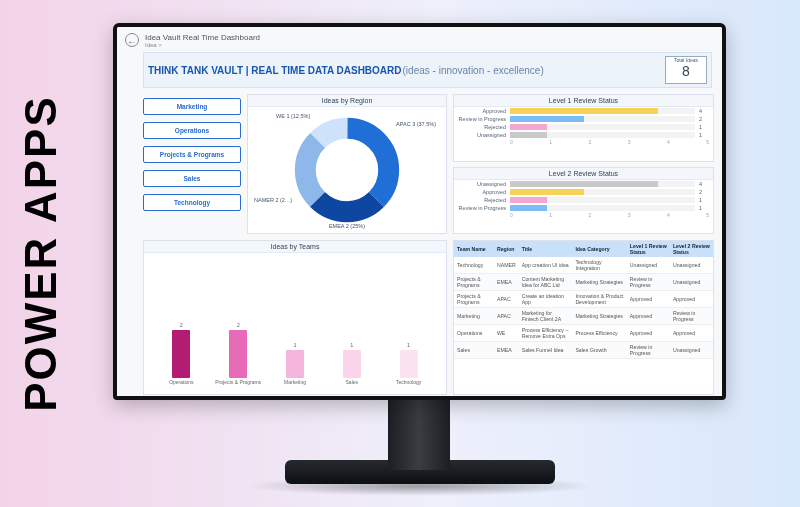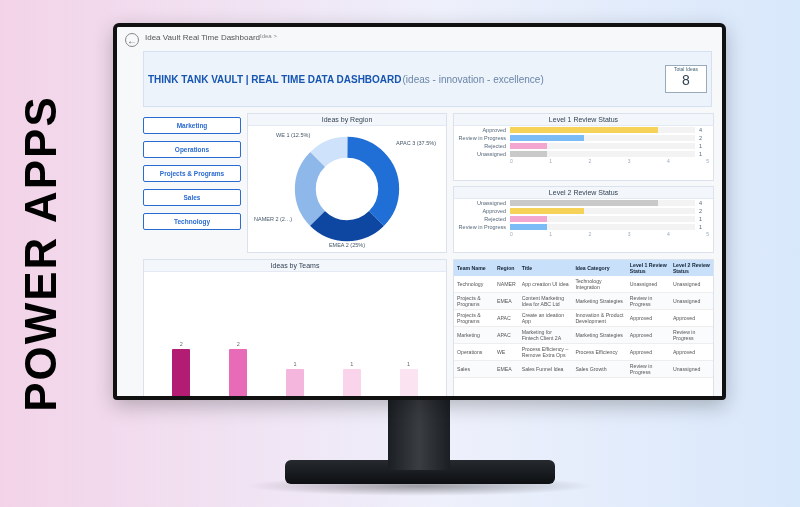--- a/index.html
+++ b/index.html
@@ -8,24 +8,24 @@
   .vertical-label { position: absolute; left: -160px; top: 0; bottom: 0; width: 400px; display: flex; align-items:center; justify-content:center; transform: rotate(-90deg); font-size: 44px; font-weight: 800; letter-spacing: 2px; color: #000; }
   
   .monitor { position: absolute; left: 113px; top: 23px; width: 613px; height: 377px; border: 4px solid #111; border-radius: 6px 6px 4px 4px; background: #f6f8fb; box-shadow: 0 6px 20px rgba(0,0,0,.25); overflow: hidden; }
   .stand-neck { position:absolute; left: 388px; top: 400px; width: 62px; height: 70px; background: linear-gradient(90deg,#1b1f24,#3a3d42,#1b1f24); }
   .stand-base { position:absolute; left: 285px; top: 460px; width: 270px; height: 24px; background: linear-gradient(180deg,#262a2f,#0d0f12); border-radius: 6px; }
   .shadow { position:absolute; left: 245px; top: 476px; width: 350px; height: 20px; background: radial-gradient(ellipse at center, rgba(0,0,0,.35), rgba(0,0,0,0) 70%); }
   
   .screen { position:absolute; inset:0; background:#f7f8fa; font-size: 7px; color:#333; }
   .titlebar { display:flex; align-items:flex-start; padding: 6px 8px 0 8px; gap:6px; }
   .back { width:14px;height:14px;border:1px solid #888;border-radius:50%; display:flex;align-items:center;justify-content:center;color:#666;font-size:10px;}
-  .wintitle { display:flex; }
+  .wintitle { display:flex; flex-direction:column; }
   .wintitle .line1 { font-size:8px; color:#555; }
   .wintitle .line2 { font-size:6px; color:#888; }
-  .banner { margin: 4px 10px 6px 26px; display:flex; align-items:center; background:#edf3fb; border:1px solid #d5e1f3; padding:13px 4px; }
+  .banner { margin: 4px 10px 6px 26px; display:flex; align-items:center; background:#edf3fb; border:1px solid #d5e1f3; padding:3px 4px; }
   .banner-title { font-weight:700; color:#1655b0; font-size:10px; }
   .banner-sub { color:#6a84a8; font-size:10px; margin-left:1px; font-weight:500;}
   .total-box { margin-left:auto; width:42px; height:28px; border:1px solid #9ab; text-align:center; background:#fff; }
   .total-box .lab { font-size:5px; color:#467; }
   .total-box .num { font-size:14px; color:#345; }
   .content { display:grid; grid-template-columns: 98px 200px 1fr; grid-template-rows: 140px 1fr; gap:6px; padding: 0 8px 8px 26px; height: calc(100% - 60px);}
   
   .filters { grid-row: 1 / span 1; display:flex; flex-direction:column; gap:7px; padding-top:4px;}
   .filter-btn { border:1px solid #2a6bd0; color:#2a6bd0; background:#fff; border-radius:2px; text-align:center; padding:4px 2px; font-size:6.5px; font-weight:600;}
   

